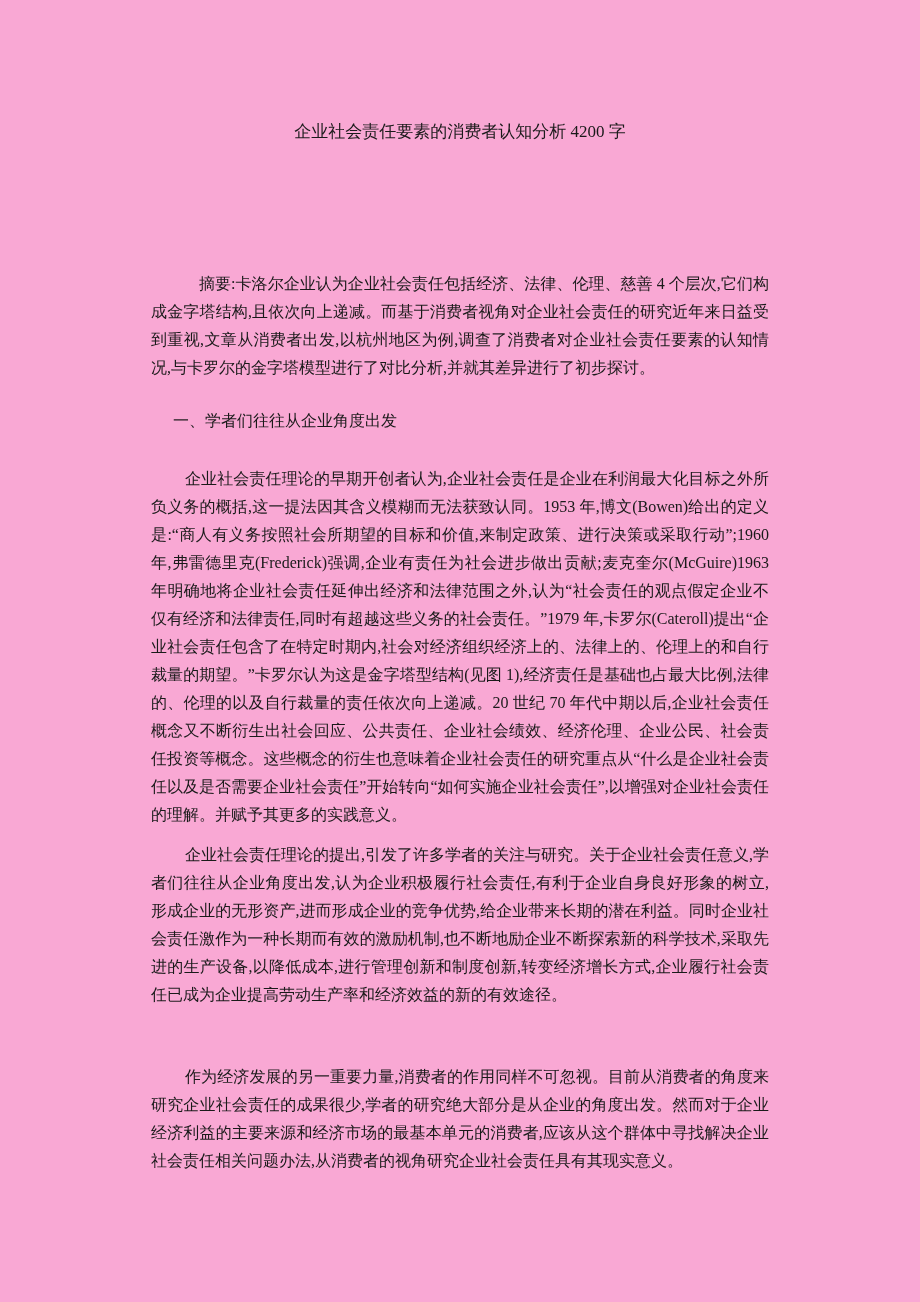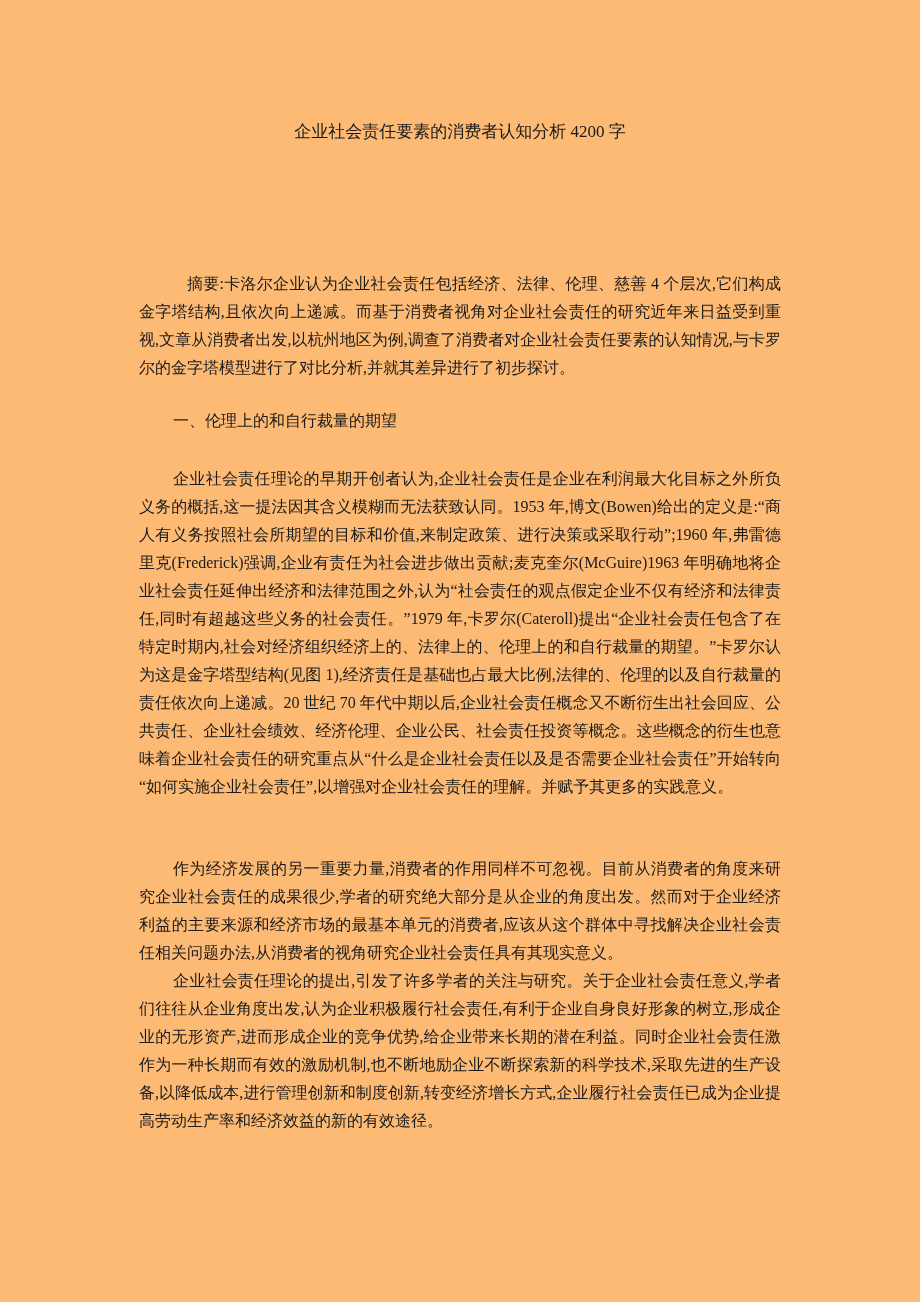--- a/index.html
+++ b/index.html
@@ -4,38 +4,38 @@
 <style>
   html, body {
     margin: 0;
     padding: 0;
     background: #ffffff;
   }
   .page {
     position: relative;
     width: 920px;
     height: 1302px;
-    background: #fdba74;
+    background: #f9a8d4;
     color: #1a1a1a;
     font-family: "Liberation Serif", "DejaVu Serif", serif;
     font-size: 16px;
     line-height: 28px;
     overflow: hidden;
     box-sizing: border-box;
     padding: 118px 139px 18px 139px;
   }
   .doc-title {
     font-size: 17px;
     font-weight: normal;
     text-align: center;
     margin: 0 0 124px 0;
     line-height: 28px;
   }
   .para {
-    margin: 0;
+    margin: 12px;
     text-align: justify;
     text-indent: 34px;
     word-break: break-all;
   }
   .para.abstract {
     text-indent: 48px;
   }
   .para.no-indent {
     text-indent: 0;
   }
@@ -50,21 +50,21 @@
 <body>
 
 <div class="page">
 
   <h1 class="doc-title">企业社会责任要素的消费者认知分析 4200 字</h1>
 
   <p class="para abstract">摘要:卡洛尔企业认为企业社会责任包括经济、法律、伦理、慈善 4 个层次,它们构成金字塔结构,且依次向上递减。而基于消费者视角对企业社会责任的研究近年来日益受到重视,文章从消费者出发,以杭州地区为例,调查了消费者对企业社会责任要素的认知情况,与卡罗尔的金字塔模型进行了对比分析,并就其差异进行了初步探讨。</p>
 
 
 
-  <p class="para section-heading">一、伦理上的和自行裁量的期望</p>
+  <p class="para section-heading">一、学者们往往从企业角度出发</p>
 
   <p class="para">企业社会责任理论的早期开创者认为,企业社会责任是企业在利润最大化目标之外所负义务的概括,这一提法因其含义模糊而无法获致认同。1953 年,博文(Bowen)给出的定义是:“商人有义务按照社会所期望的目标和价值,来制定政策、进行决策或采取行动”;1960 年,弗雷德里克(Frederick)强调,企业有责任为社会进步做出贡献;麦克奎尔(McGuire)1963 年明确地将企业社会责任延伸出经济和法律范围之外,认为“社会责任的观点假定企业不仅有经济和法律责任,同时有超越这些义务的社会责任。”1979 年,卡罗尔(Cateroll)提出“企业社会责任包含了在特定时期内,社会对经济组织经济上的、法律上的、伦理上的和自行裁量的期望。”卡罗尔认为这是金字塔型结构(见图 1),经济责任是基础也占最大比例,法律的、伦理的以及自行裁量的责任依次向上递减。20 世纪 70 年代中期以后,企业社会责任概念又不断衍生出社会回应、公共责任、企业社会绩效、经济伦理、企业公民、社会责任投资等概念。这些概念的衍生也意味着企业社会责任的研究重点从“什么是企业社会责任以及是否需要企业社会责任”开始转向“如何实施企业社会责任”,以增强对企业社会责任的理解。并赋予其更多的实践意义。</p>
 
+  <p class="para">企业社会责任理论的提出,引发了许多学者的关注与研究。关于企业社会责任意义,学者们往往从企业角度出发,认为企业积极履行社会责任,有利于企业自身良好形象的树立,形成企业的无形资产,进而形成企业的竞争优势,给企业带来长期的潜在利益。同时企业社会责任激作为一种长期而有效的激励机制,也不断地励企业不断探索新的科学技术,采取先进的生产设备,以降低成本,进行管理创新和制度创新,转变经济增长方式,企业履行社会责任已成为企业提高劳动生产率和经济效益的新的有效途径。</p>
+
   <p class="para gap-before">作为经济发展的另一重要力量,消费者的作用同样不可忽视。目前从消费者的角度来研究企业社会责任的成果很少,学者的研究绝大部分是从企业的角度出发。然而对于企业经济利益的主要来源和经济市场的最基本单元的消费者,应该从这个群体中寻找解决企业社会责任相关问题办法,从消费者的视角研究企业社会责任具有其现实意义。</p>
-
-  <p class="para">企业社会责任理论的提出,引发了许多学者的关注与研究。关于企业社会责任意义,学者们往往从企业角度出发,认为企业积极履行社会责任,有利于企业自身良好形象的树立,形成企业的无形资产,进而形成企业的竞争优势,给企业带来长期的潜在利益。同时企业社会责任激作为一种长期而有效的激励机制,也不断地励企业不断探索新的科学技术,采取先进的生产设备,以降低成本,进行管理创新和制度创新,转变经济增长方式,企业履行社会责任已成为企业提高劳动生产率和经济效益的新的有效途径。</p>
 
 </div>
 
 </body></html>

